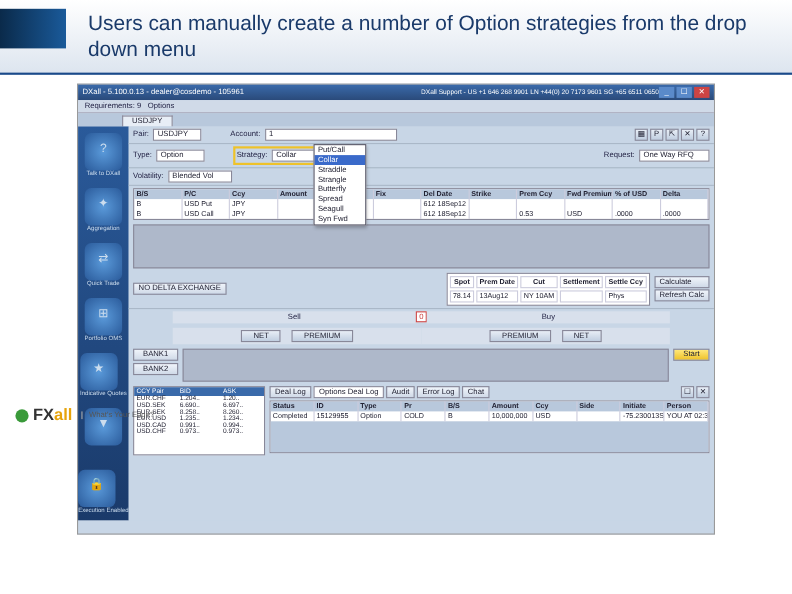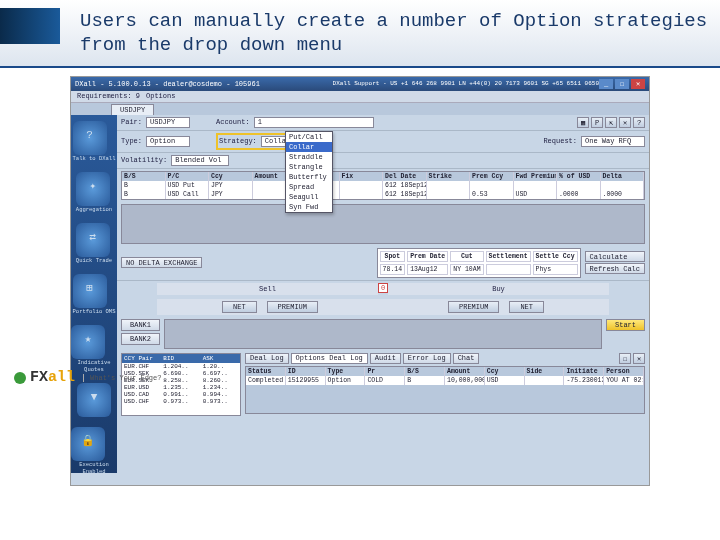--- a/index.html
+++ b/index.html
@@ -1,17 +1,17 @@
 <!DOCTYPE html>
 <html><head>
 <meta charset="utf-8">
 <style>
   * { box-sizing: border-box; margin: 0; padding: 0; }
   body { font-family: Arial, sans-serif; font-size: 9px; width: 720px; height: 540px; background: #fff; overflow: hidden; }
-  .slide { width: 720px; height: 392px; position: relative; font-family: Liberation Mono, monospace; }
+  .slide { width: 720px; height: 392px; position: relative; }
   .header { background: linear-gradient(#fff, #dde5ef); padding: 10px 0 8px 80px; border-bottom: 2px solid #1a4a8a; position: relative; }
   .header-accent { position: absolute; left: 0; top: 8px; width: 60px; height: 36px; background: linear-gradient(90deg, #0a2a4a, #1a5a9a); }
   .title { font-size: 19px; color: #1a3a6a; line-height: 1.25; font-weight: normal; }
   .screenshot { margin: 8px 70px; width: 580px; height: 410px; border: 1px solid #999; background: #c8d6e6; position: relative; font-size: 7px; color: #223; }
   .titlebar { height: 14px; background: linear-gradient(#3a6aaa, #2a4a7a); color: #fff; display: flex; align-items: center; padding: 0 4px; justify-content: space-between; }
   .titlebar-left { font-size: 7px; overflow: hidden; white-space: nowrap; }
   .titlebar-right { display: flex; gap: 2px; }
   .win-btn { width: 14px; height: 10px; background: #5a8aca; text-align: center; line-height: 10px; font-size: 7px; }
   .win-btn.close { background: #c44; }
   .toolbar { height: 12px; background: #d0dae8; display: flex; align-items: center; padding: 0 6px; gap: 6px; border-bottom: 1px solid #aab; }

